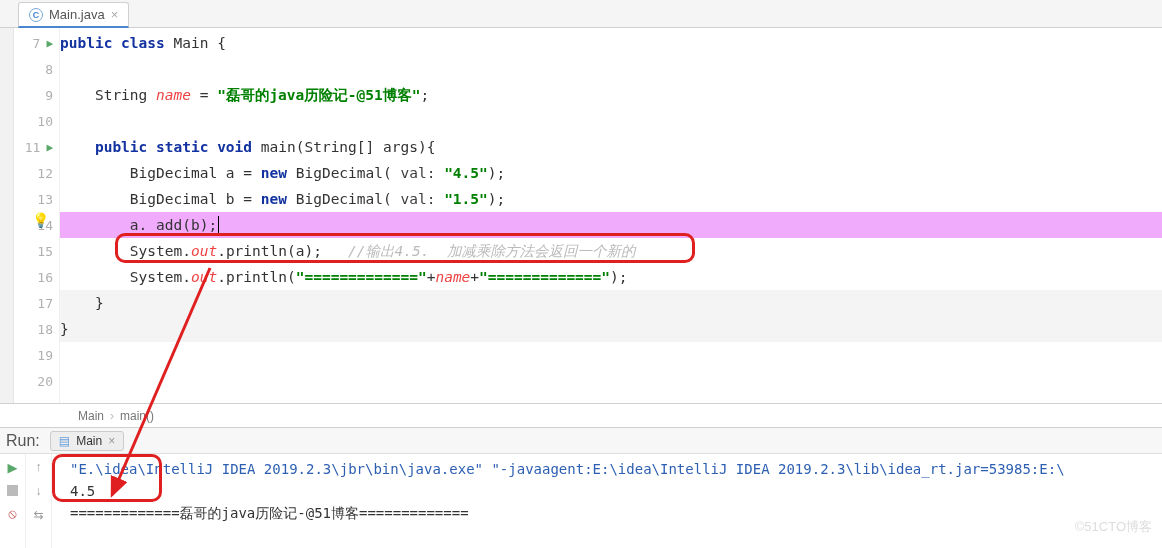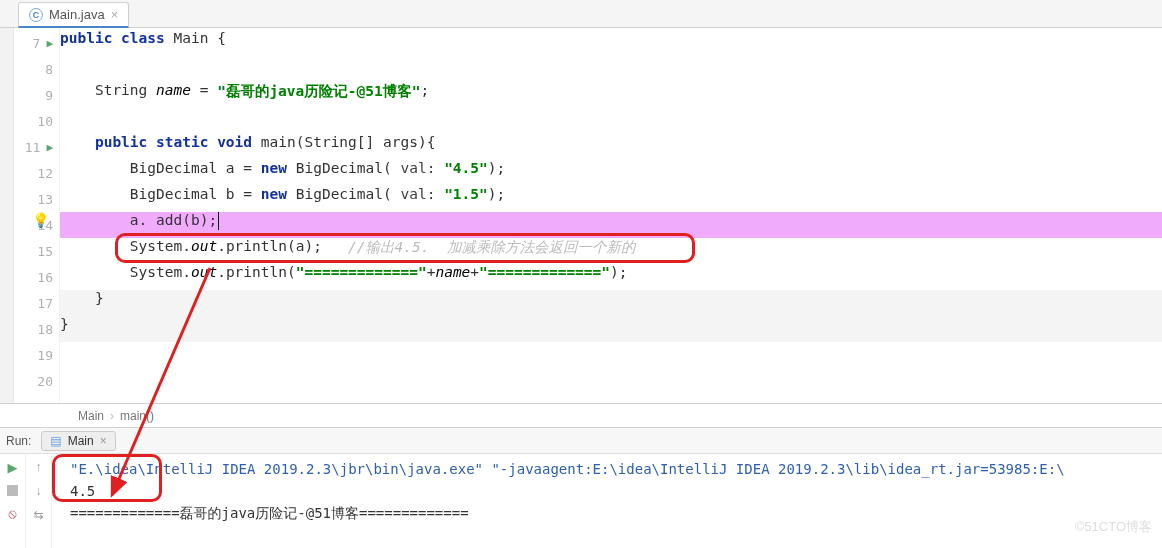--- a/index.html
+++ b/index.html
@@ -12,41 +12,41 @@
   .file-icon{width:14px;height:14px;border-radius:50%;border:1px solid #7aa6d6;display:flex;align-items:center;justify-content:center;font-size:9px;color:#4a86cf;font-weight:bold}
   .tab .label{color:#555}
   .tab .close{color:#aaa;font-size:13px;line-height:1}
   
   .editor-wrap{flex:1;display:flex;overflow:hidden;border-bottom:1px solid #d0d0d0}
   .left-gutter{width:14px;background:#f2f2f2;border-right:1px solid #e5e5e5}
   .gutter{width:46px;background:#fff;border-right:1px solid #f0f0f0;padding-top:2px}
   .gline{height:26px;display:flex;align-items:center;justify-content:flex-end;padding-right:6px;color:#b0b0b0;font-family:Consolas,monospace;font-size:13px;gap:6px}
   .gline .run-icon{color:#59a869;font-size:11px}
   .code{flex:1;font-family:Consolas,monospace;font-size:14.5px;padding-top:2px;position:relative}
-  .cline{height:26px;display:flex;white-space:pre}
+  .cline{height:26px;display:flex;align-items:center;white-space:pre}
   .cline.hl-y{background:#f0abfc}
   .cline.hl-gray{background:#f4f4f4}
   .bulb{position:absolute;left:-28px;top:184px;color:#e2a100;font-size:14px}
   .kw{color:#1232a0;font-weight:bold}
   .type{color:#333}
   .str{color:#008000;font-weight:bold}
-  .ital{font-style:italic;color:#000000}
+  .ital{font-style:italic;color:#ef4444}
   .hint{color:#404040;font-style:normal}
   .comment{color:#bbb;font-style:italic}
   .caret{border-left:1px solid #000;margin-left:1px;height:18px;display:inline-block;vertical-align:middle}
   
   .redbox{position:absolute;border:3px solid #e02020;border-radius:10px;pointer-events:none}
   svg.arrow{position:absolute;pointer-events:none}
   
   .breadcrumb{height:24px;display:flex;align-items:center;padding-left:78px;font-size:12px;color:#777;border-bottom:1px solid #d0d0d0;background:#fff;gap:6px}
   .breadcrumb .sep{color:#bbb}
   
   .run-panel{height:120px;display:flex;flex-direction:column;background:#fff;position:relative}
   .run-header{display:flex;align-items:center;height:26px;padding-left:6px;gap:10px;border-bottom:1px solid #e0e0e0;background:#f7f7f7}
-  .run-title{color:#555;font-size:12px}
+  .run-title{color:#555;font-size:16px}
   .run-tab{display:flex;align-items:center;gap:6px;padding:2px 8px;background:#eee;border:1px solid #ccc;border-radius:3px;font-size:12px}
   .run-tab .close{color:#999}
   .run-body{flex:1;display:flex}
   .run-toolbar{width:26px;display:flex;flex-direction:column;align-items:center;padding-top:6px;gap:10px;border-right:1px solid #eee}
   .run-toolbar span{font-size:13px;color:#888}
   .run-toolbar .run-btn{color:#59a869}
   .run-toolbar .stop-btn{width:11px;height:11px;background:#bbb}
   .run-side{width:26px;display:flex;flex-direction:column;align-items:center;padding-top:6px;gap:10px;border-right:1px solid #eee}
   .run-side span{font-size:12px;color:#999}
   .console{flex:1;font-family:Consolas,monospace;font-size:14px;padding:4px 0 0 18px;color:#333;position:relative;line-height:22px}

